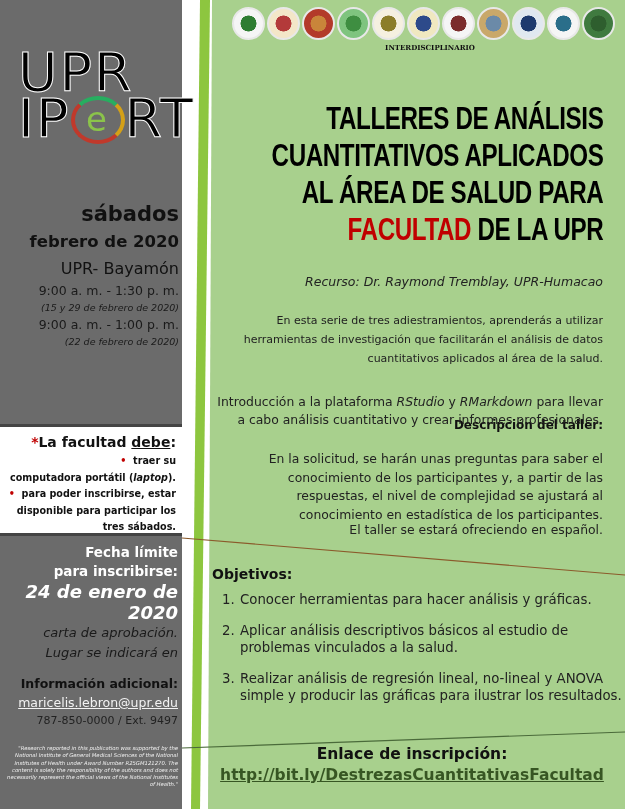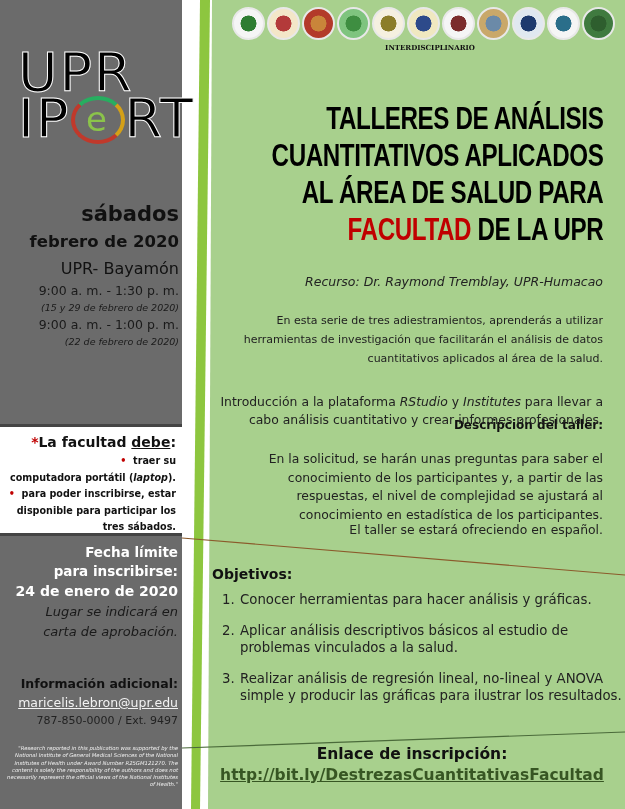--- a/index.html
+++ b/index.html
@@ -28,21 +28,21 @@
   .sched .time { font-size:12.5px; line-height:18px; color:#1a1a1a; }
   .sched .note { font-size:9.5px; font-style:italic; line-height:16px; color:#1a1a1a; }
   .req { position:absolute; left:0; top:424px; width:182px; height:112px; background:#fff; border-top:3px solid #444; border-bottom:3px solid #444; box-sizing:border-box; text-align:right; padding:4px 6px 0 4px; }
   .req .head { font-size:14px; font-weight:bold; color:#111; line-height:22px; }
   .req .head .star { color:#c00000; }
   .req .head u { text-decoration:underline; }
   .req .item { font-size:9.6px; font-weight:bold; line-height:16.5px; color:#111; }
   .req .bul { color:#c00000; }
   .deadline { position:absolute; left:0; top:543px; width:178px; text-align:right; color:#fff; }
   .deadline .d1 { font-size:13.5px; font-weight:bold; line-height:19px;padding-left:7px; }
-  .deadline .d2 { font-size:14px; font-weight:bold; line-height:21px; }
+  .deadline .d2 { font-size:18px; font-weight:bold; font-style:italic; line-height:21px; }
   .deadline .d3 { font-size:13px; font-style:italic; line-height:20px; color:#1a1a1a; }
   .info { position:absolute; left:0; top:674px; width:178px; text-align:right; }
   .info .h { font-size:12.5px; font-weight:bold; color:#111; line-height:19px; }
   .info .mail { font-size:12.5px; color:#f2f2f2; text-decoration:underline; line-height:19px; }
   .info .phone { font-size:11px; color:#222; line-height:18px; }
   .disclaimer { position:absolute; left:4px; top:745px; width:174px; text-align:right; font-size:5.3px; font-style:italic; color:#f0f0f0; line-height:7.3px; }
   .obj-head { position:absolute; left:212px; top:566px; font-size:14px; font-weight:bold; color:#111;text-align:right; }
   .obj-list { position:absolute; left:222px; top:591px; width:400px; font-size:13.3px; color:#222; margin:0; padding:0; list-style:none; }
   .obj-list li { display:flex; line-height:17.5px; margin-bottom:13px; }
   .obj-list .num { width:18px; flex:0 0 18px; }
@@ -91,21 +91,21 @@
   <div>TALLERES DE ANÁLISIS</div>
   <div>CUANTITATIVOS APLICADOS</div>
   <div>AL ÁREA DE SALUD PARA</div>
   <div><span class="red">FACULTAD</span><span> DE LA UPR</span></div>
 </div>
 
 <div class="resource">Recurso:  Dr. Raymond Tremblay, UPR-Humacao</div>
 <div class="intro">En esta serie de tres adiestramientos, aprenderás a utilizar herramientas de investigación que facilitarán el análisis de datos cuantitativos aplicados al área de la salud.</div>
 
 <div class="desc-head">Descripción del taller:</div>
-<div class="desc"><span>Introducción a la plataforma </span><i>RStudio</i><span> y </span><i>Institutes</i><span> para llevar a cabo análisis cuantitativo y crear informes profesionales.</span></div>
+<div class="desc"><span>Introducción a la plataforma </span><i>RStudio</i><span> y </span><i>RMarkdown</i><span> para llevar a cabo análisis cuantitativo y crear informes profesionales.</span></div>
 <div class="desc2">En la solicitud, se harán unas preguntas para saber el conocimiento  de los participantes y,  a partir de las respuestas, el nivel de complejidad  se ajustará al conocimiento  en estadística de los participantes.</div>
 <div class="desc3">El taller se estará ofreciendo  en español.</div>
 
 <div class="sched">
   <div class="sab">sábados</div>
   <div class="dates">febrero de 2020</div>
   <div class="loc">UPR- Bayamón</div>
   <div class="time">9:00 a. m. - 1:30 p. m.</div>
   <div class="note">(15 y 29 de febrero de 2020)</div>
   <div class="time">9:00 a. m. - 1:00 p. m.</div>
@@ -118,22 +118,22 @@
   <div class="item"><span>computadora portátil (</span><i>laptop</i><span>).</span></div>
   <div class="item"><span class="bul">•</span>&nbsp;&nbsp;<span>para poder inscribirse, estar</span></div>
   <div class="item">disponible para participar los</div>
   <div class="item">tres sábados.</div>
 </div>
 
 <div class="deadline">
   <div class="d1">Fecha límite</div>
   <div class="d1">para inscribirse:</div>
   <div class="d2">24 de enero de 2020</div>
+  <div class="d3">carta de aprobación.</div>
   <div class="d3">Lugar se indicará en</div>
-  <div class="d3">carta de aprobación.</div>
 </div>
 
 <div class="info">
   <div class="h">Información adicional:</div>
   <div class="mail">maricelis.lebron@upr.edu</div>
   <div class="phone">787-850-0000 / Ext. 9497</div>
 </div>
 
 <div class="disclaimer">"Research reported in this publication was supported by the National Institute of General Medical Sciences of the National Institutes of Health under Award Number R25GM121270. The content is solely the responsibility of the authors and does not necessarily represent the official views of the National Institutes of Health."</div>
 

